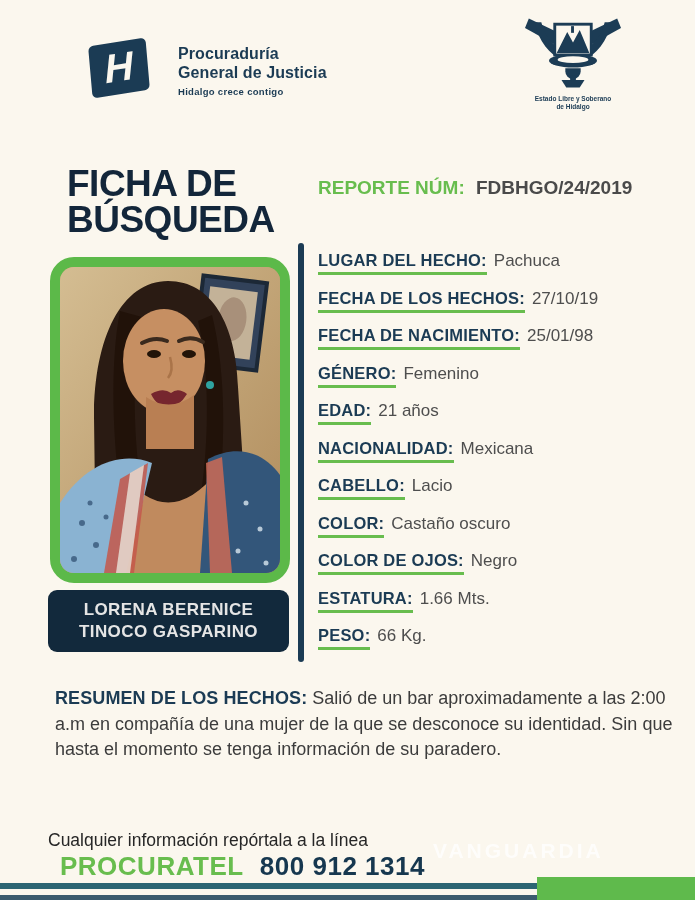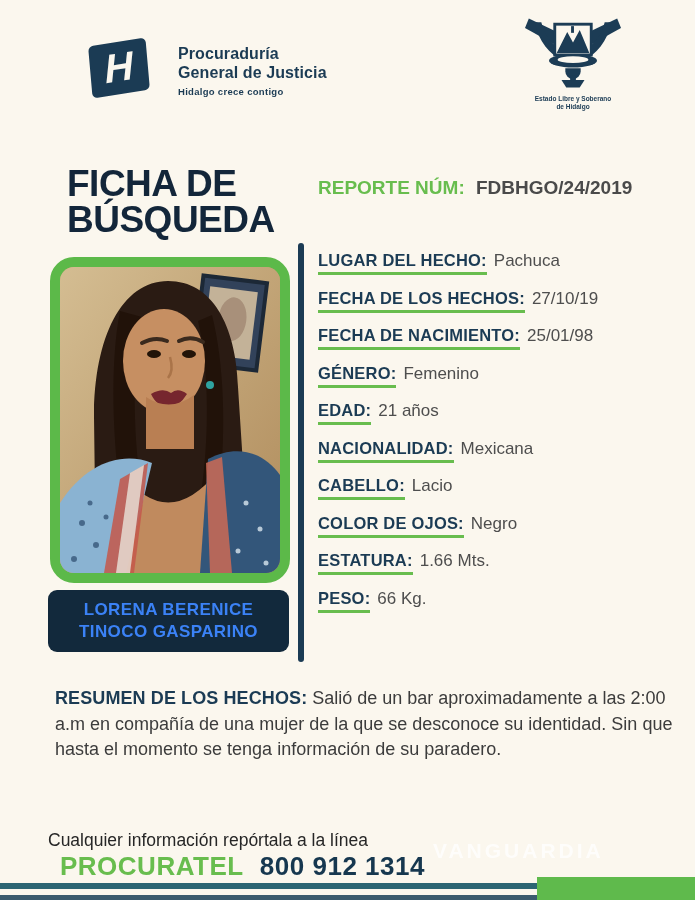--- a/index.html
+++ b/index.html
@@ -41,21 +41,21 @@
   .photo-frame {
     position:absolute; left:50px; top:257px; width:240px; height:326px;
     border:10px solid #5cb949; border-radius:24px; overflow:hidden;
     background:#c2a06f;
   }
   .photo-frame svg { display:block; width:100%; height:100%; }
   .name-plate {
     position:absolute; left:48px; top:590px; width:241px; height:62px;
     background:#12293c; border-radius:9px;
     display:flex; flex-direction:column; align-items:center; justify-content:center;
-    color:#3b82f6; font-size:17px; font-weight:800; letter-spacing:0.4px; line-height:1.3;
+    color:#e5e5e5; font-size:17px; font-weight:800; letter-spacing:0.4px; line-height:1.3;
     text-align:center;
   }
 
   
   .v-divider {
     position:absolute; left:298px; top:243px; width:6px; height:419px;
     background:#1b3b54; border-radius:3px;
   }
   .details { position:absolute; left:318px; top:251px; width:360px; }
   .detail-row { height:22px; margin-bottom:15.5px; white-space:nowrap; }
@@ -203,20 +203,23 @@
     <div class="detail-row">
       <span class="detail-label">EDAD:</span><span class="detail-value">21 años</span>
     </div>
     <div class="detail-row">
       <span class="detail-label">NACIONALIDAD:</span><span class="detail-value">Mexicana</span>
     </div>
     <div class="detail-row">
       <span class="detail-label">CABELLO:</span><span class="detail-value">Lacio</span>
     </div>
     <div class="detail-row">
+      <span class="detail-label">COLOR:</span><span class="detail-value">Castaño oscuro</span>
+    </div>
+    <div class="detail-row">
       <span class="detail-label">COLOR DE OJOS:</span><span class="detail-value">Negro</span>
     </div>
     <div class="detail-row">
       <span class="detail-label">ESTATURA:</span><span class="detail-value">1.66 Mts.</span>
     </div>
     <div class="detail-row">
       <span class="detail-label">PESO:</span><span class="detail-value">66 Kg.</span>
     </div>
   </div>
 

